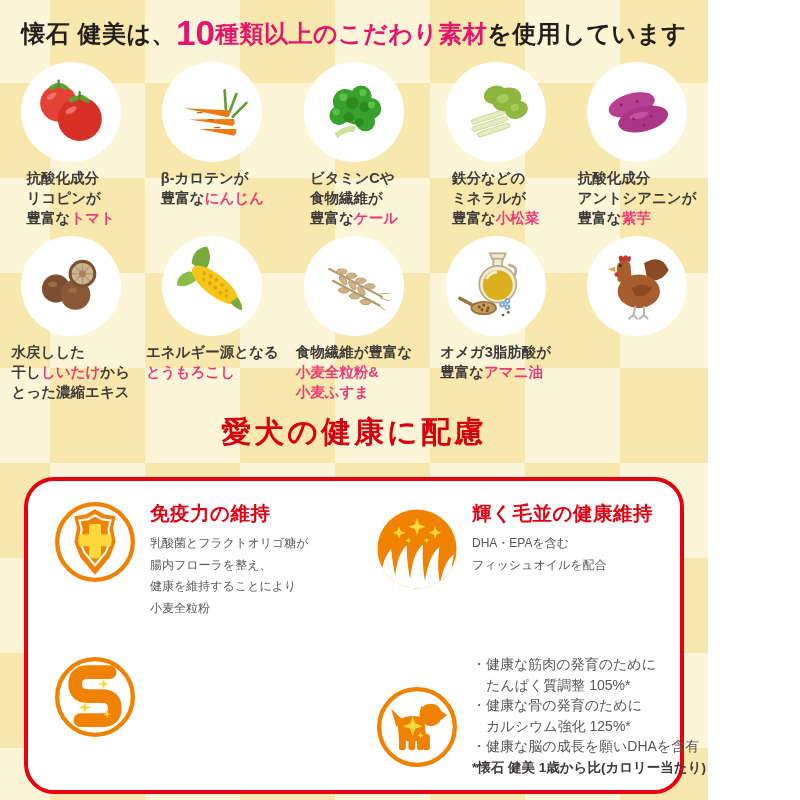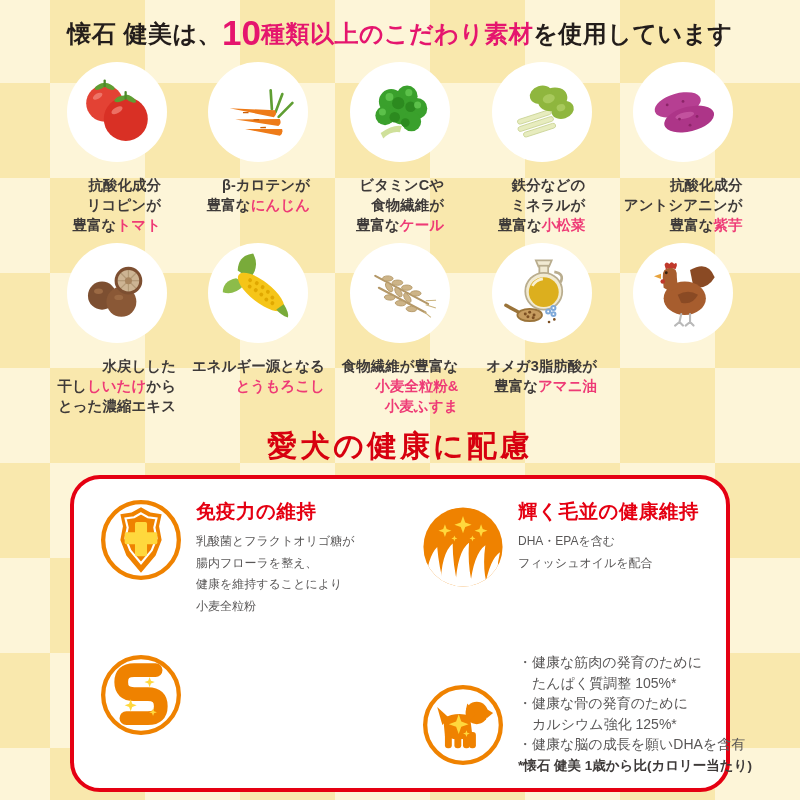--- a/index.html
+++ b/index.html
@@ -1,18 +1,18 @@
 <!DOCTYPE html>
 <html><head>
 <meta charset="utf-8">
 <style>
   html,body{margin:0;padding:0;}
   body{width:800px;height:800px;font-family:"Liberation Sans","DejaVu Sans",sans-serif;}
   .page{
-    width:800px;height:800px;overflow:hidden;
+    width:708px;height:800px;overflow:hidden;
     background-color:#fdf5d8;
     background-image:repeating-conic-gradient(#f9e8ad 0% 25%, #fdf5d8 0% 50%);
     background-size:190px 190px;
     background-position:-45px -12px;
   }
   
   .main-title{
     padding-top:15px;text-align:center;font-size:24px;font-weight:bold;
     color:#231d1b;letter-spacing:.5px;white-space:nowrap;
   }
@@ -20,31 +20,31 @@
   .main-title .num{font-size:35px;line-height:1;vertical-align:-3px;letter-spacing:0;}
   
   .ingredients{
     width:706px;margin:12px auto 0;display:grid;
     grid-template-columns:repeat(5,1fr);row-gap:8px;column-gap:2px;
   }
   .cell{display:flex;flex-direction:column;align-items:center;}
   .circle{width:100px;height:100px;border-radius:50%;background:#fff;
     display:flex;align-items:center;justify-content:center;}
   .circle svg{width:88px;height:88px;display:block;}
-  .caption{margin-top:13px;text-align:right;font-size:14.5px;line-height:20px;
+  .caption{margin-top:6px;text-align:left;font-size:14.5px;line-height:20px;
     font-weight:bold;color:#3e3a39;}
   .cap-line{white-space:nowrap;}
   .caption .pink{color:#ee3a76;}
   
   .health-title{
     margin-top:10px;text-align:center;font-size:30px;font-weight:bold;
     color:#d7000f;font-family:Liberation Serif, serif;letter-spacing:3px;
   }
   .health-box{
-    box-sizing:border-box;width:660px;margin:8px auto 0;background:#fff;
+    box-sizing:border-box;width:660px;margin:24px auto 0;background:#fff;
     border:4px solid #e50012;border-radius:30px;
     padding:18px 22px 12px 24px;
     display:grid;grid-template-columns:287px 1fr;column-gap:6px;row-gap:16px;gap:35px;
   }
   .feature{display:flex;gap:12px;}
   .ficon{flex:0 0 86px;width:86px;height:86px;}
   .ficon svg{width:86px;height:86px;display:block;}
   .ftext h3{font-size:19.5px;color:#e50012;margin:1px 0 6px;font-weight:bold;
     letter-spacing:.5px;white-space:nowrap;}
   .fline{font-size:12px;line-height:21.5px;color:#595757;white-space:nowrap;}

